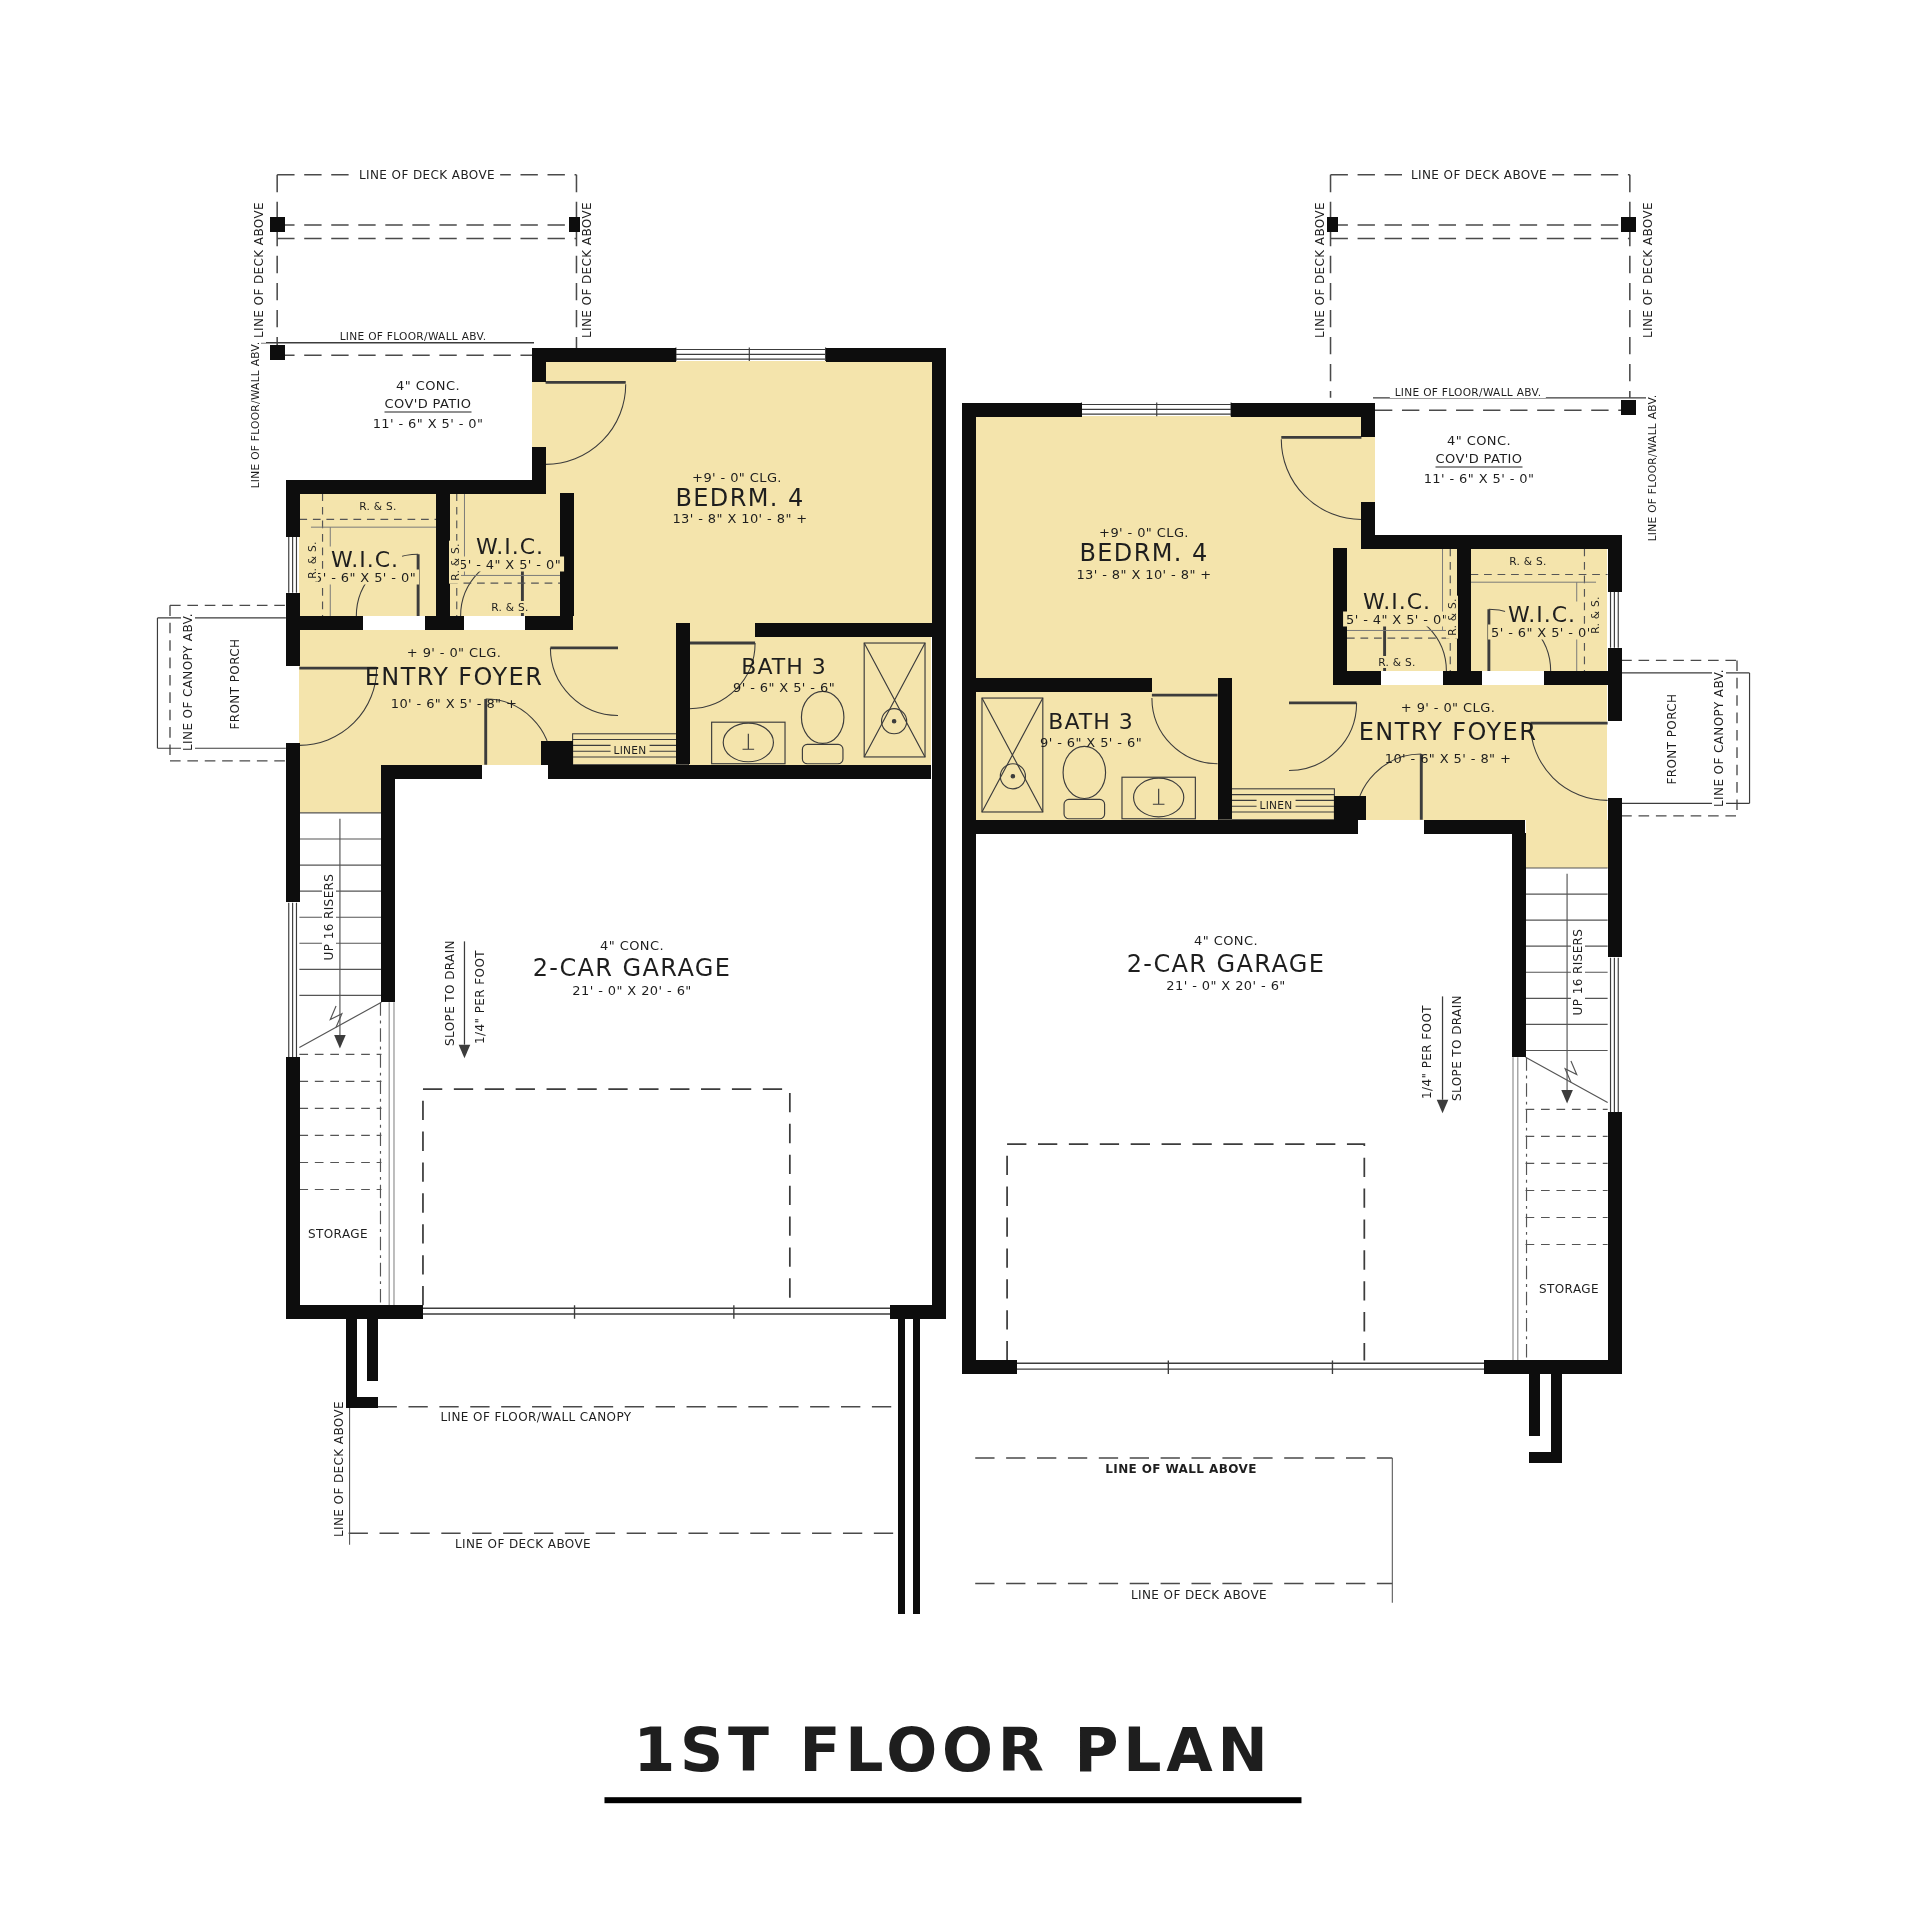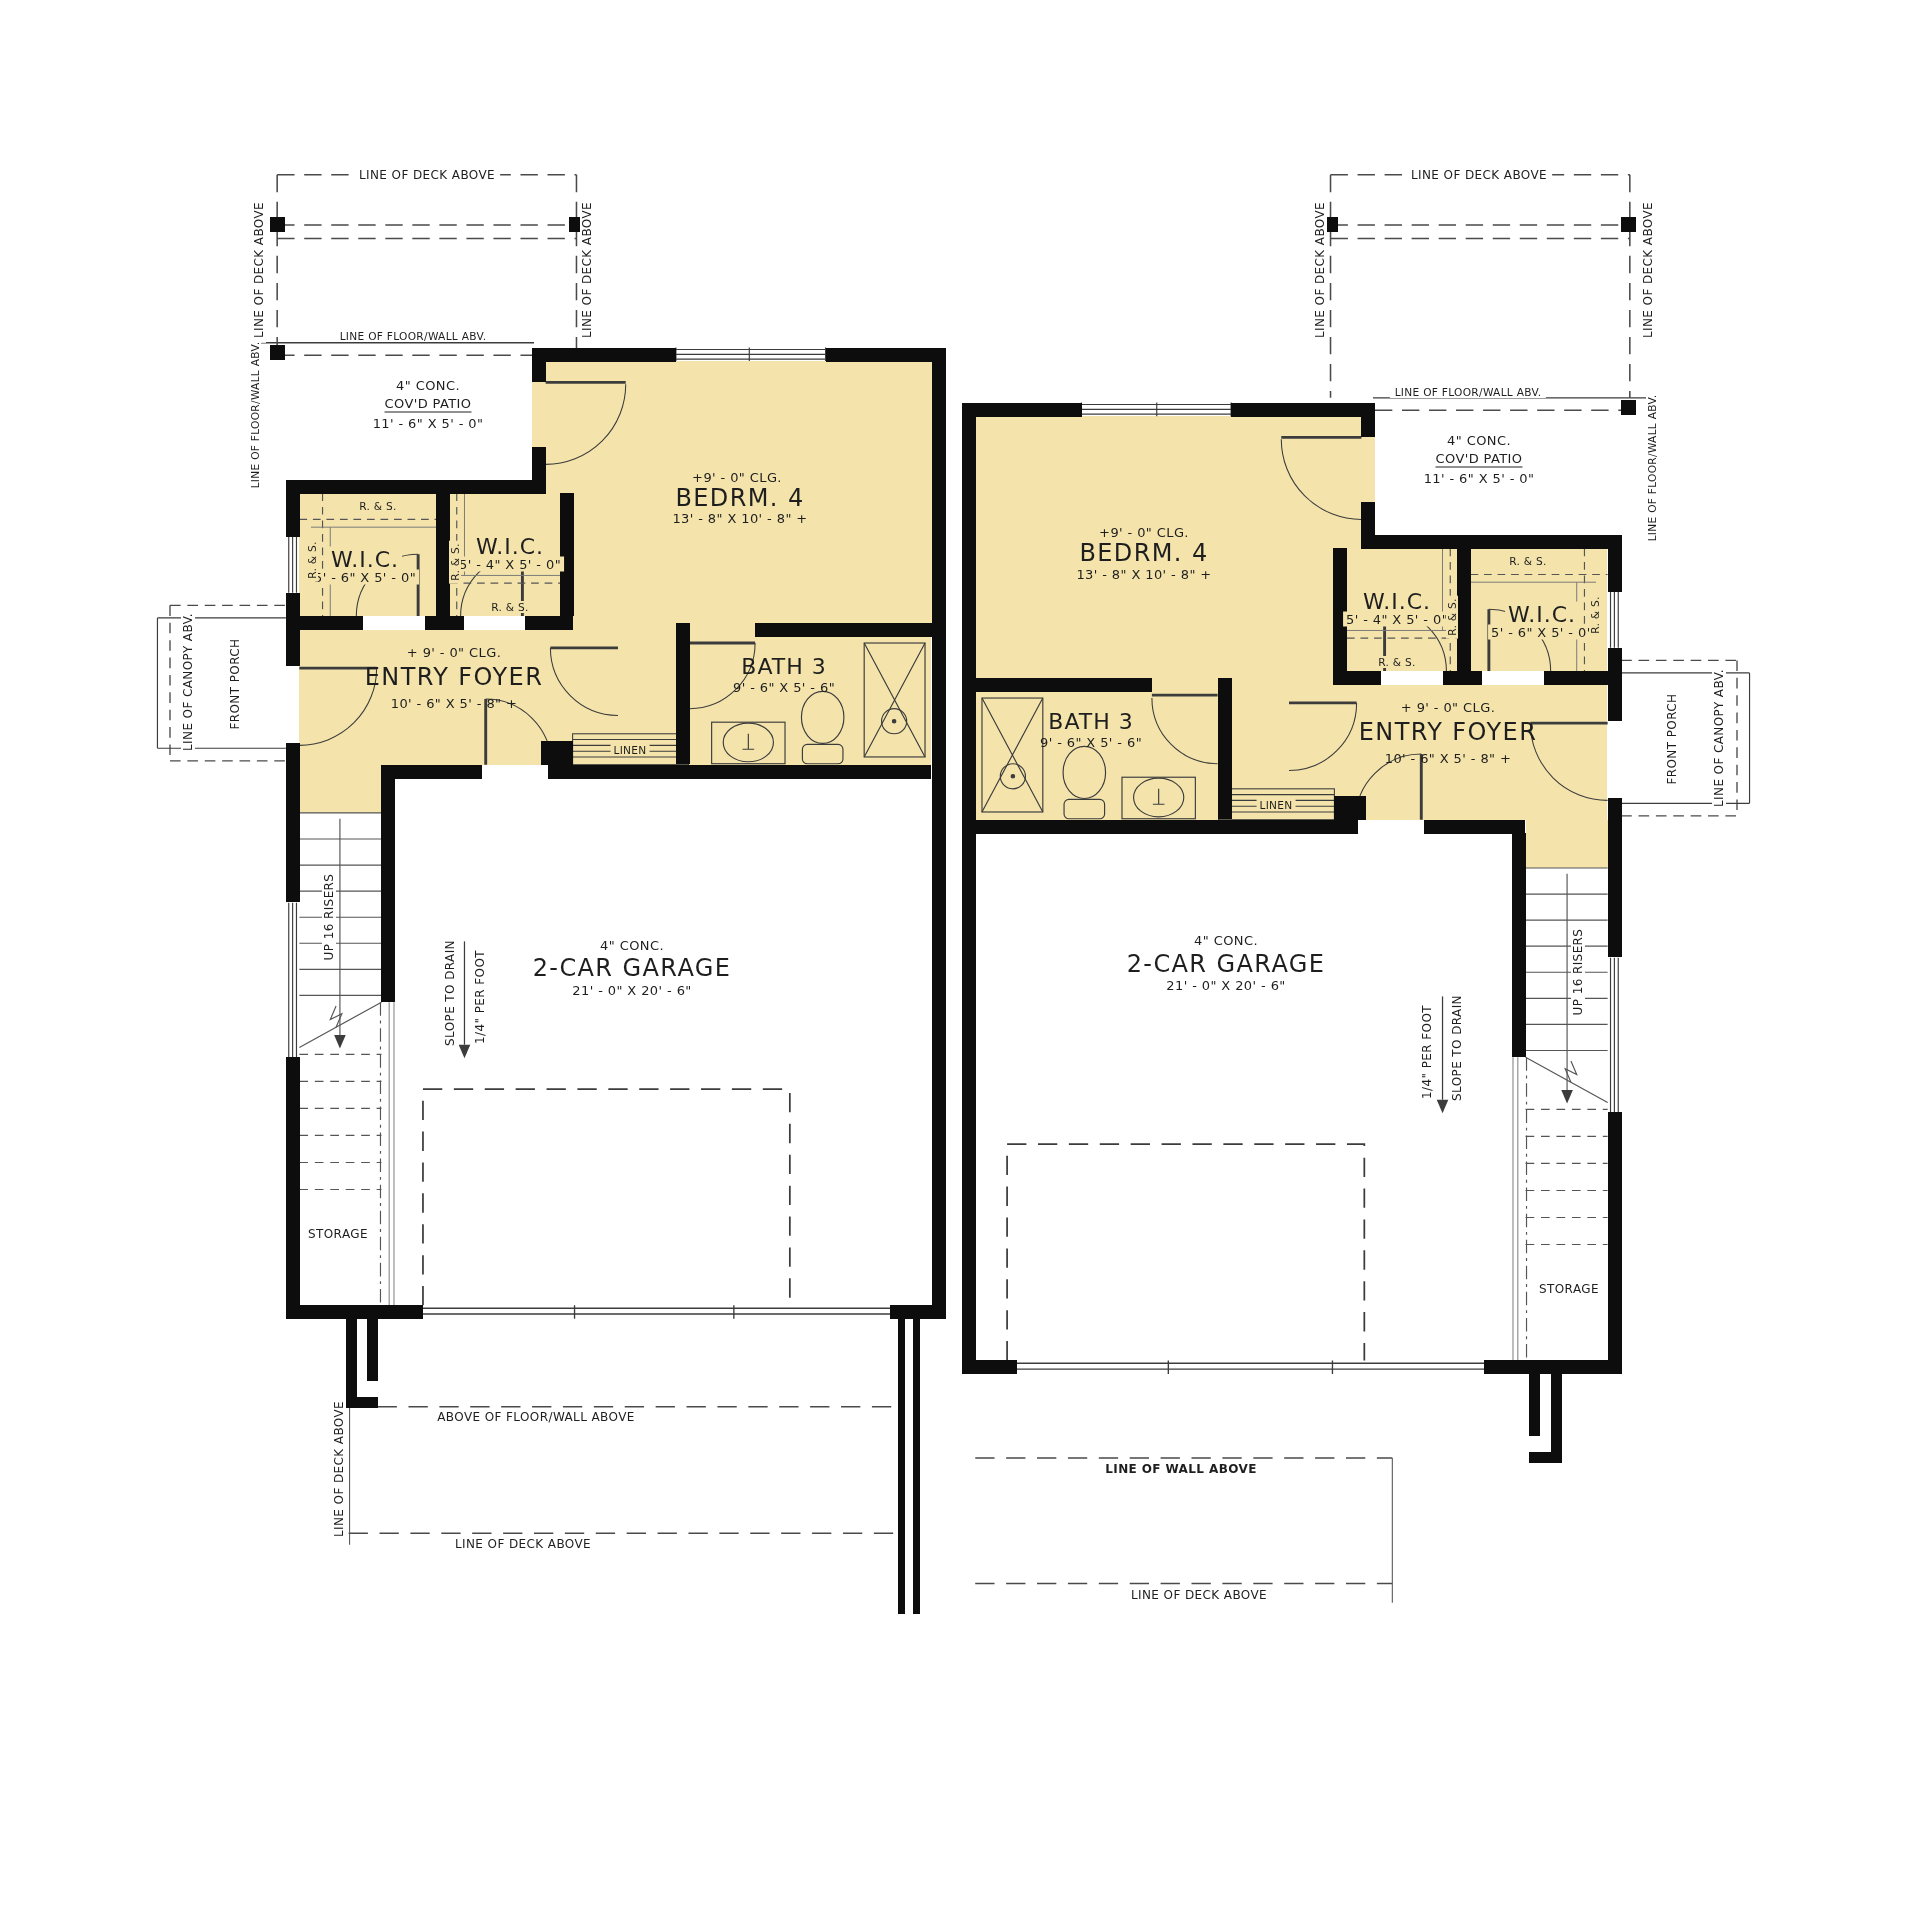--- a/index.html
+++ b/index.html
@@ -293,21 +293,21 @@
 
   <div class="lb s12 vert bgw" style="left:329px;top:917px;">UP 16 RISERS</div>
   <div class="lb s12 vert" style="left:450px;top:993px;">SLOPE TO DRAIN</div>
   <div class="lb s12 vert" style="left:480px;top:997px;">1/4" PER FOOT</div>
 
   <div class="lb s14" style="left:632px;top:945px;">4" CONC.</div>
   <div class="lb s25" style="left:632px;top:968px;">2-CAR GARAGE</div>
   <div class="lb s14" style="left:632px;top:990px;">21' - 0" X 20' - 6"</div>
   <div class="lb s12" style="left:338px;top:1234px;">STORAGE</div>
 
-  <div class="lb s12 bgw" style="left:536px;top:1417px;">ABOVE OF FLOOR/WALL ABOVE</div>
+  <div class="lb s12 bgw" style="left:536px;top:1417px;">LINE OF FLOOR/WALL CANOPY</div>
   <div class="lb s12 bgw" style="left:523px;top:1544px;">LINE OF DECK ABOVE</div>
   <div class="lb s12 vert bgw" style="left:339px;top:1469px;">LINE OF DECK ABOVE</div>
 
   <div class="lb s12 bgw" style="left:1479px;top:175px;">LINE OF DECK ABOVE</div>
   <div class="lb s12 vert bgw" style="left:1320px;top:270px;">LINE OF DECK ABOVE</div>
   <div class="lb s12 vert bgw" style="left:1648px;top:270px;">LINE OF DECK ABOVE</div>
   <div class="lb s11 bgw" style="left:1468px;top:392px;">LINE OF FLOOR/WALL ABV.</div>
   <div class="lb s11 vert bgw" style="left:1652px;top:468px;">LINE OF FLOOR/WALL ABV.</div>
 
   <div class="lb s14" style="left:1479px;top:440px;">4" CONC.</div>
@@ -343,15 +343,16 @@
   <div class="lb s12 vert" style="left:1427px;top:1052px;">1/4" PER FOOT</div>
 
   <div class="lb s14" style="left:1226px;top:940px;">4" CONC.</div>
   <div class="lb s25" style="left:1226px;top:964px;">2-CAR GARAGE</div>
   <div class="lb s14" style="left:1226px;top:985px;">21' - 0" X 20' - 6"</div>
   <div class="lb s12" style="left:1569px;top:1289px;">STORAGE</div>
 
   <div class="lb s12 bgw" style="left:1181px;top:1469px;font-weight:bold;">LINE OF WALL ABOVE</div>
   <div class="lb s12 bgw" style="left:1199px;top:1595px;">LINE OF DECK ABOVE</div>
 
+  <div class="t-title">1ST FLOOR PLAN</div>
 
 </div>
 
 
 </body></html>

